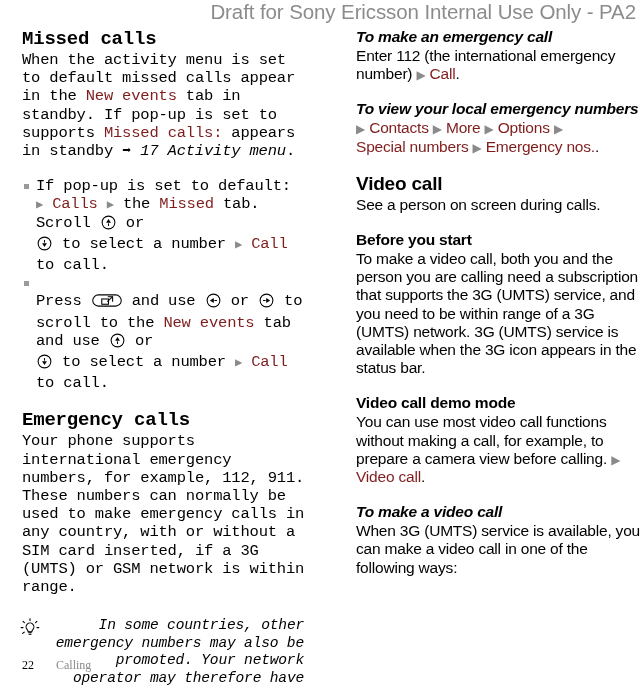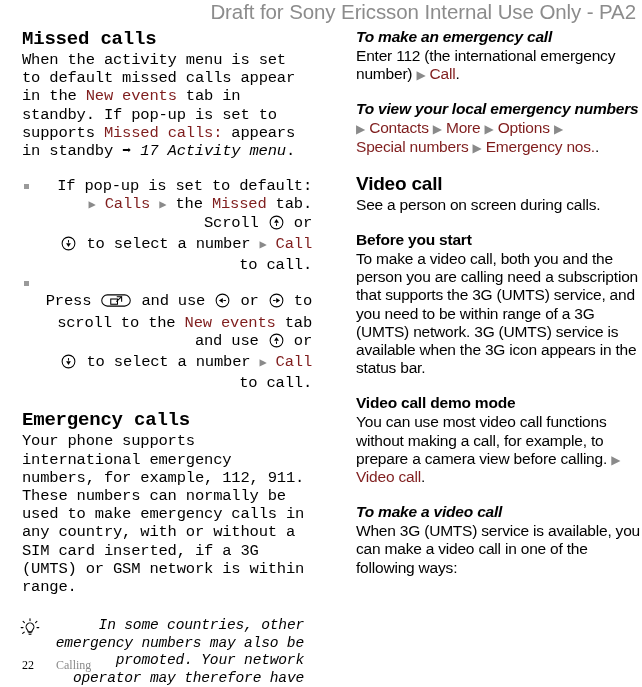--- a/index.html
+++ b/index.html
@@ -104,21 +104,20 @@
     letter-spacing: 0;
   }
   .xref {
     font-style: italic;
   }
 
   ul.bullets {
     list-style: none;
     margin: 0;
     padding: 0;
-    text-align: right;
   }
   ul.bullets > li {
     position: relative;
     padding-left: 14px;
     margin: 0 0 0 0;
     font-size: 15.5px;
     line-height: 18.2px;
     letter-spacing: -0.2px;
   }
   ul.bullets > li::before {

